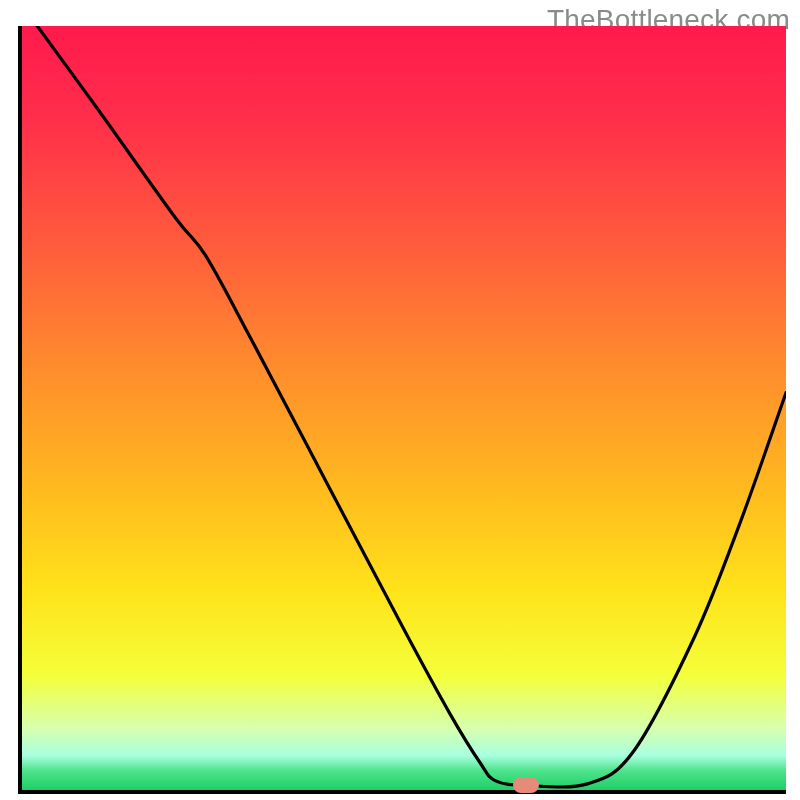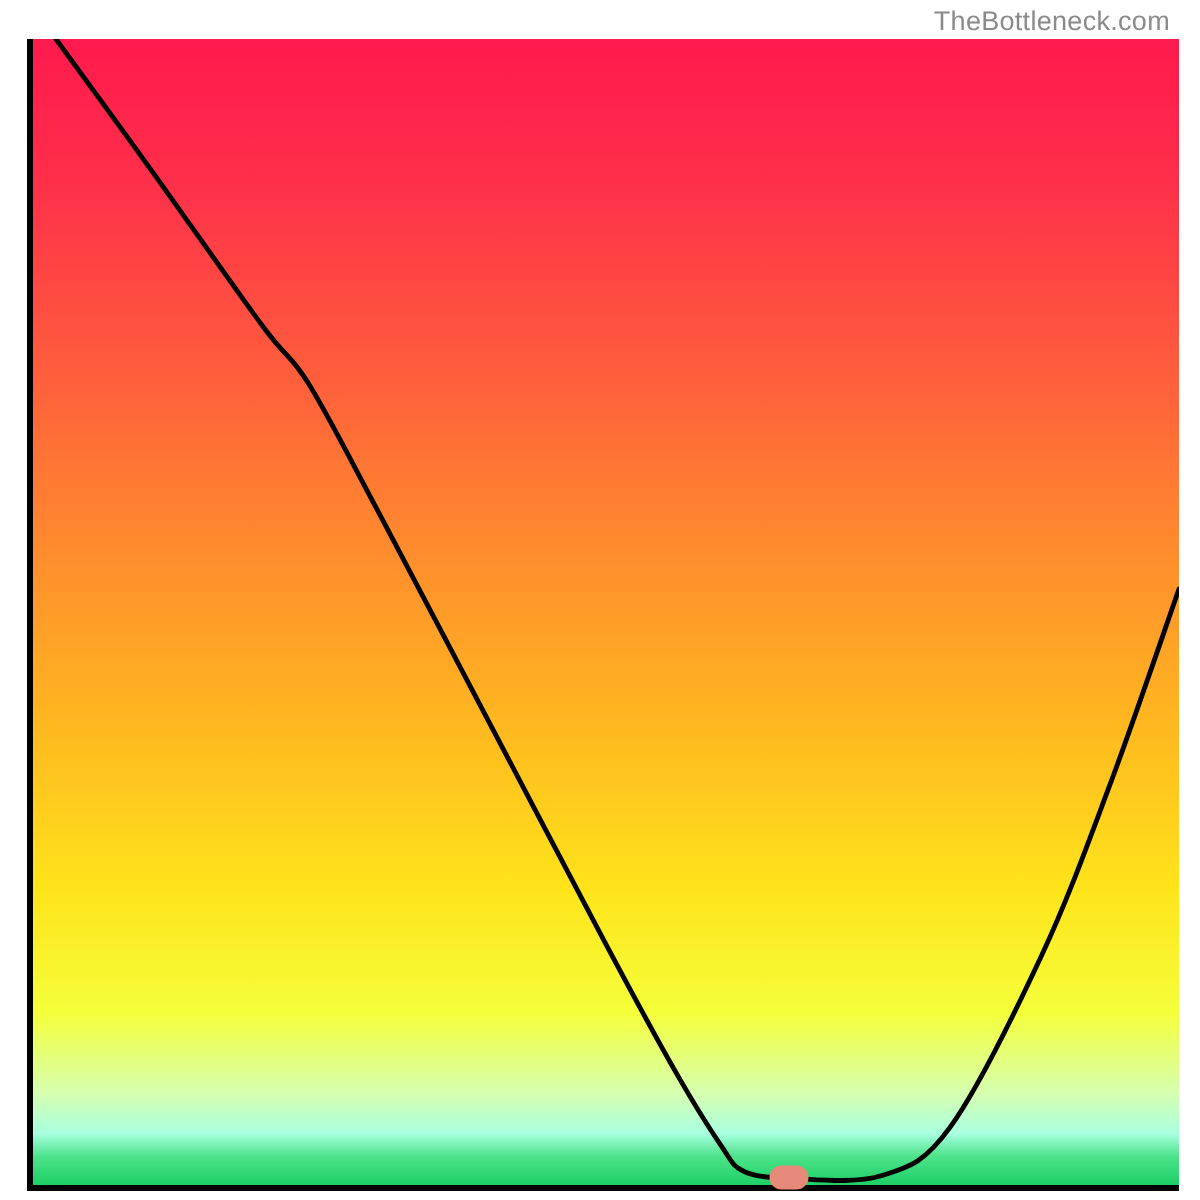--- a/index.html
+++ b/index.html
@@ -7,23 +7,23 @@
     padding: 0;
     background: #ffffff;
     width: 800px;
     height: 800px;
     position: relative;
     font-family: Arial, Helvetica, sans-serif;
   }
   .attribution {
     position: absolute;
     top: 4px;
-    right: 20px;
+    right: 10px;
     color: #8a8a8a;
-    font-size: 18px;
+    font-size: 28px;
     font-weight: 500;
     letter-spacing: 0.2px;
   }
   .frame {
     position: absolute;
     left: 18px;
     top: 26px;
     width: 768px;
     height: 768px;
     box-sizing: border-box;

